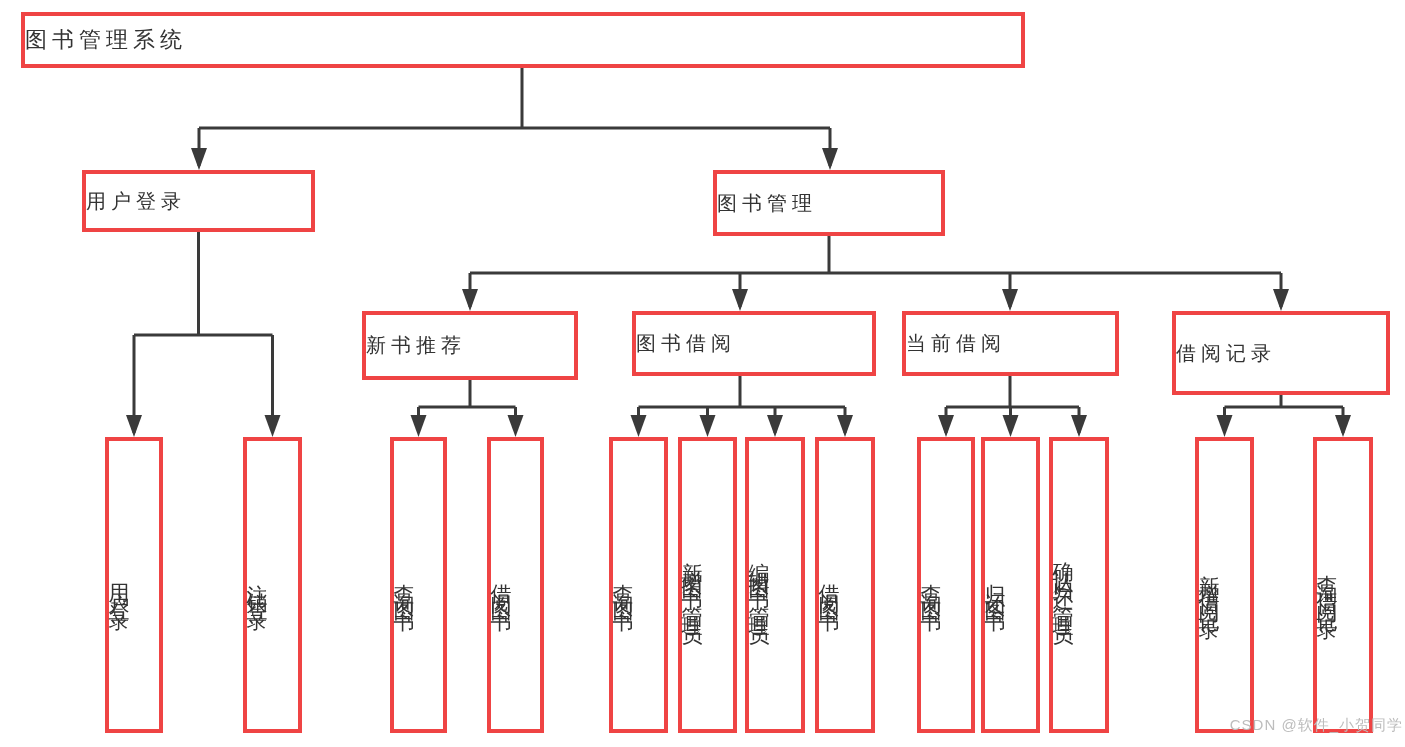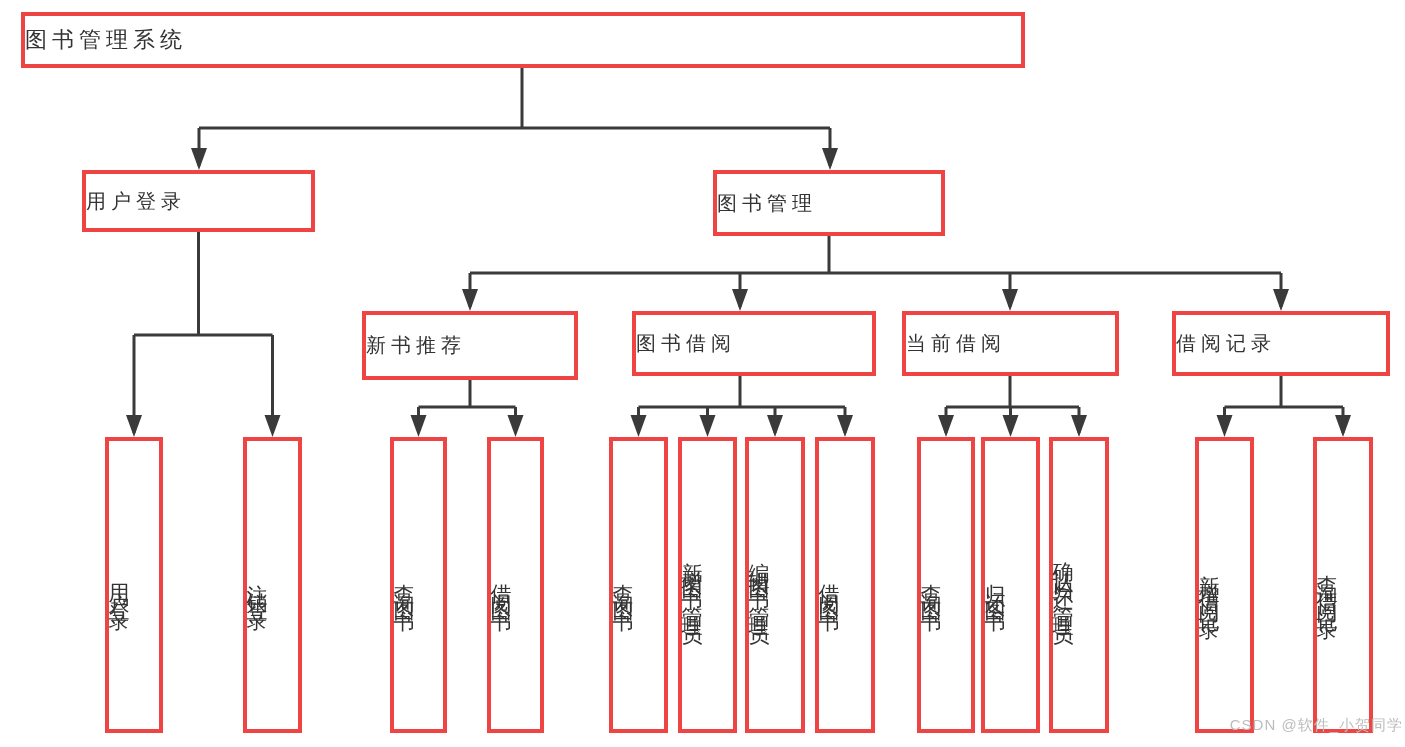--- a/index.html
+++ b/index.html
@@ -72,21 +72,21 @@
 
   <div class="node" style="left:362px; top:311px; width:216px; height:69px;">
     <span class="h-label">新书推荐</span>
   </div>
   <div class="node" style="left:632px; top:311px; width:244px; height:65px;">
     <span class="h-label">图书借阅</span>
   </div>
   <div class="node" style="left:902px; top:311px; width:217px; height:65px;">
     <span class="h-label">当前借阅</span>
   </div>
-  <div class="node" style="left:1172px; top:311px; width:218px; height:65px;">
+  <div class="node" style="left:1172px; top:311px; width:218px; height:84px;">
     <span class="h-label">借阅记录</span>
   </div>
 
   <div class="node v-node" style="left:105px; top:437px; width:58px; height:296px;">
     <span>用户登录</span>
   </div>
   <div class="node v-node" style="left:243px; top:437px; width:59px; height:296px;">
     <span>注销登录</span>
   </div>
 

